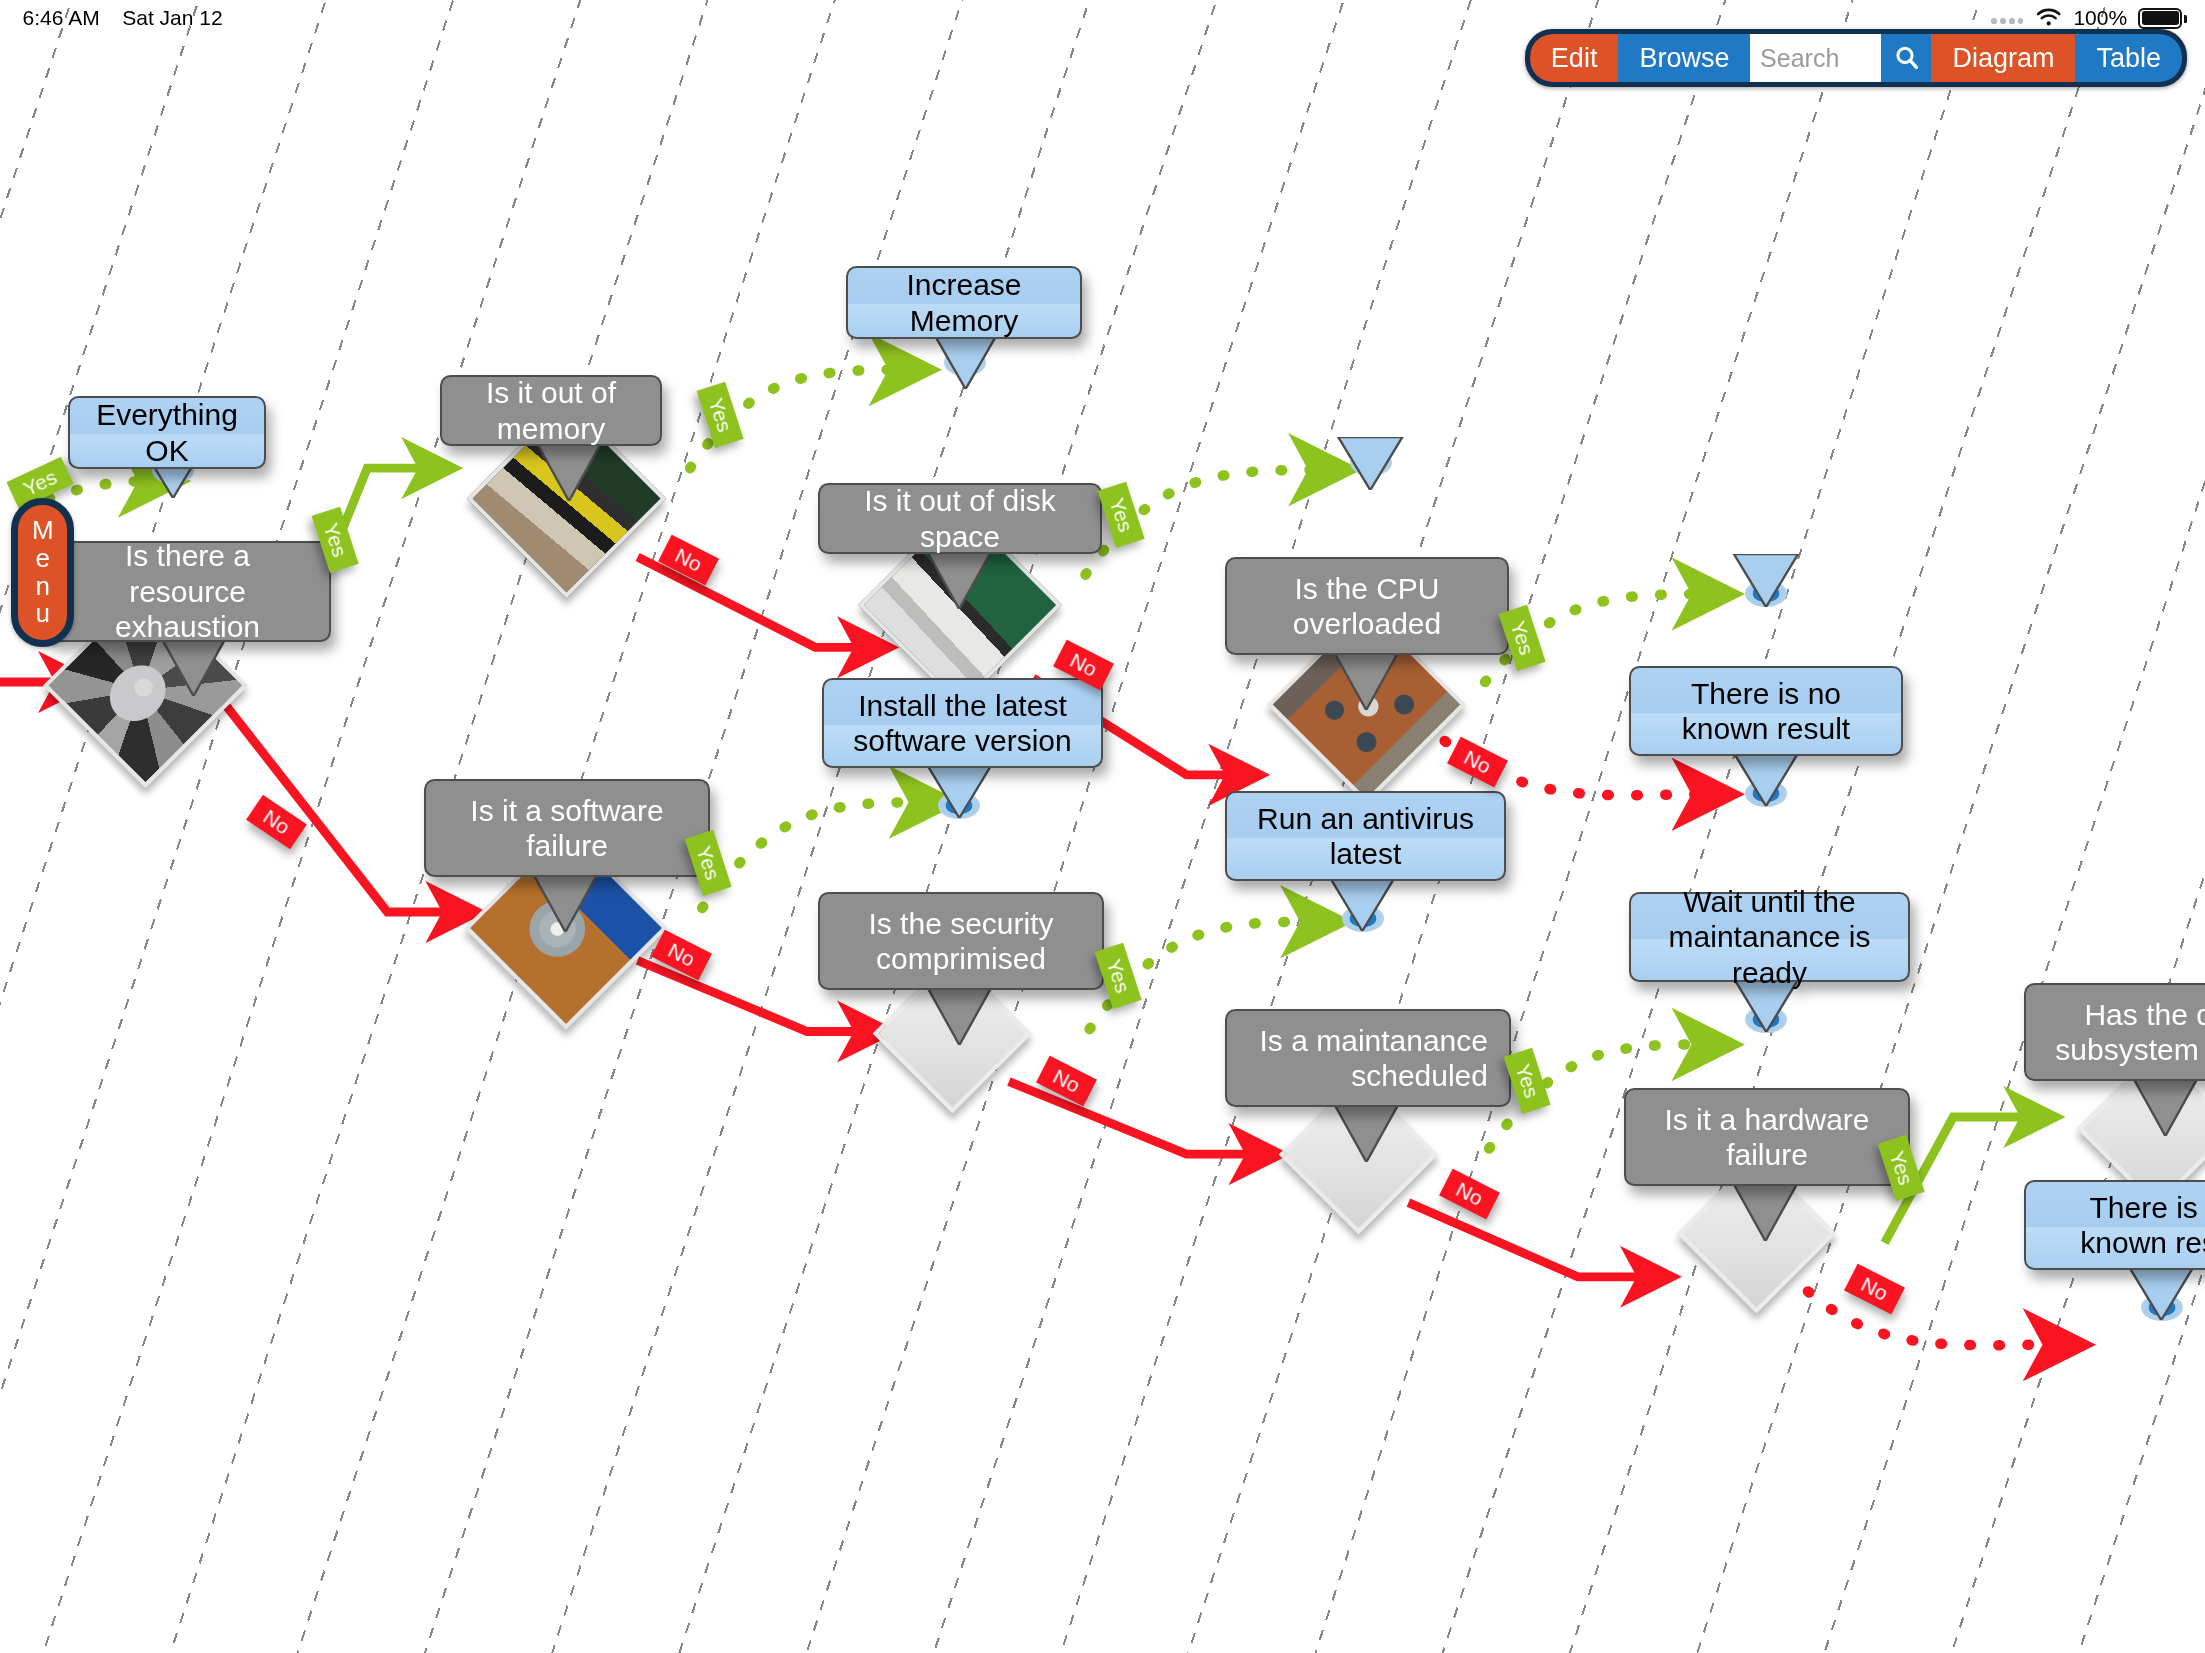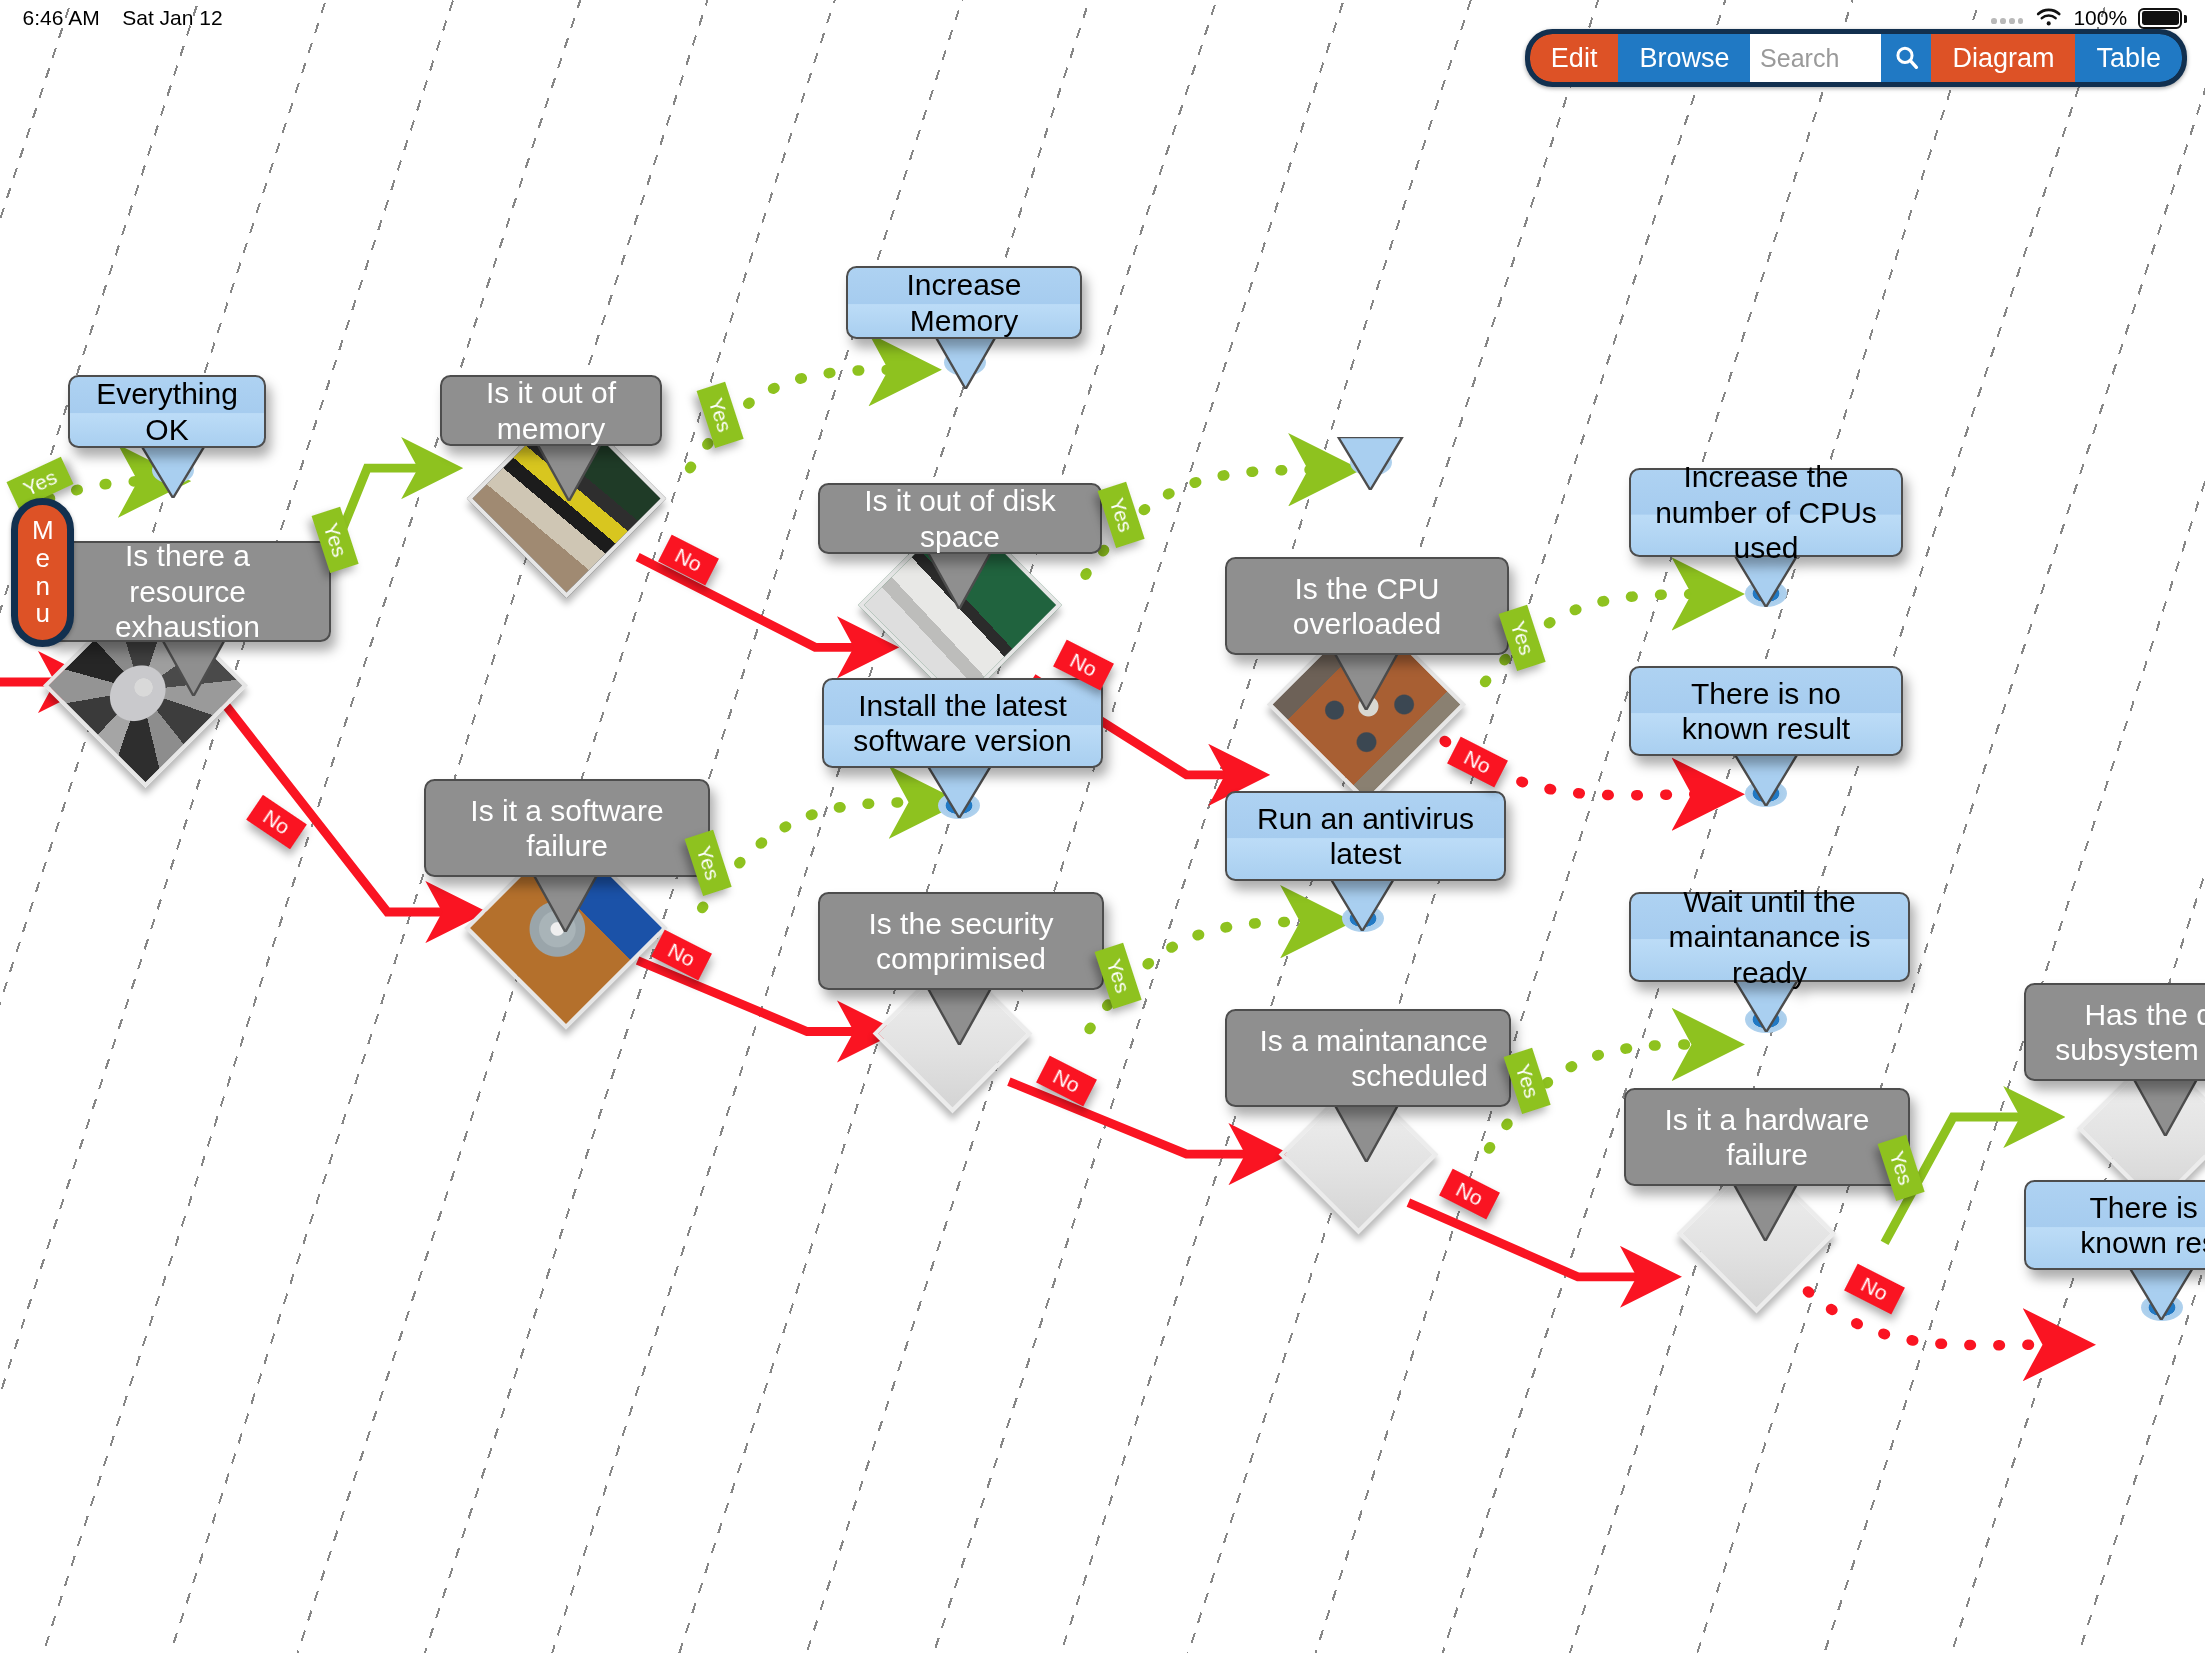--- a/index.html
+++ b/index.html
@@ -177,21 +177,21 @@
       <path d="M 1745,1490 L 1955,1582 L 2040,1582" stroke="#fa1422" stroke-width="11" marker-end="url(#ahRed)"></path>
 
       <path d="M 2335,1540 L 2420,1384 L 2515,1384" stroke="#8ec21f" stroke-width="11" marker-end="url(#ahGreen)"></path>
 
       <path d="M 2240,1600 C 2330,1678 2420,1666 2545,1666" stroke="#fa1422" stroke-width="13" stroke-dasharray="2 34" stroke-linecap="round" marker-end="url(#ahRed)"></path>
     </g>
   </svg>
 
   <div id="diagram">
 
-    <div class="callout a" style="left:68px; top:375px; width:198px; height:73px;">
+    <div class="callout a" style="left:68px; top:396px; width:198px; height:73px;">
       <span>Everything OK</span>
     </div>
     <svg class="tail" style="left:68px;top:445px;width:198px;height:53px;" viewBox="0 0 245 66" width="198" height="53">
       <path d="M90,0 L130,66 L170,0 Z" fill="#a9cff0" stroke="#4d4d4d" stroke-width="3"></path>
     </svg>
     <div class="endpoint" style="left:152px; top:457px;"></div>
 
     <div class="callout q" style="left:44px; top:541px; width:287px; height:101px; flex-direction:column;">
       <span>Is there a resource exhaustion</span>
     </div>
@@ -248,23 +248,20 @@
     </svg>
     <div class="diamond" style="left:1296px; top:634px; width:141px; height:141px;
          background:
            radial-gradient(circle at 36% 30%, #3b4752 0 7%, transparent 8%),
            radial-gradient(circle at 70% 30%, #3b4752 0 7%, transparent 8%),
            radial-gradient(circle at 36% 70%, #3b4752 0 7%, transparent 8%),
            radial-gradient(circle at 70% 70%, #3b4752 0 7%, transparent 8%),
            radial-gradient(circle at 52% 50%, #d8d8d2 0 10%, transparent 11%),
            linear-gradient(90deg, #6d6157 0 16%, #a85f33 16% 86%, #8a8071 86% 100%);"></div>
 
-    <div class="callout a" style="left:1629px; top:468px; width:274px; height:89px; flex-direction:column;">
-      <span>Increase the number of CPUs used</span>
-    </div>
     <svg class="tail" style="left:1629px;top:554px;width:274px;height:53px;" viewBox="0 0 340 66" width="274" height="53">
       <path d="M130,0 L170,66 L210,0 Z" fill="#a9cff0" stroke="#4d4d4d" stroke-width="3"></path>
     </svg>
     <div class="endpoint" style="left:1745px; top:580px;"></div>
 
     <div class="callout a" style="left:1629px; top:666px; width:274px; height:90px; flex-direction:column;">
       <span>There is no known result</span>
     </div>
     <svg class="tail" style="left:1629px;top:753px;width:274px;height:53px;" viewBox="0 0 340 66" width="274" height="53">
       <path d="M130,0 L170,66 L210,0 Z" fill="#a9cff0" stroke="#4d4d4d" stroke-width="3"></path>

